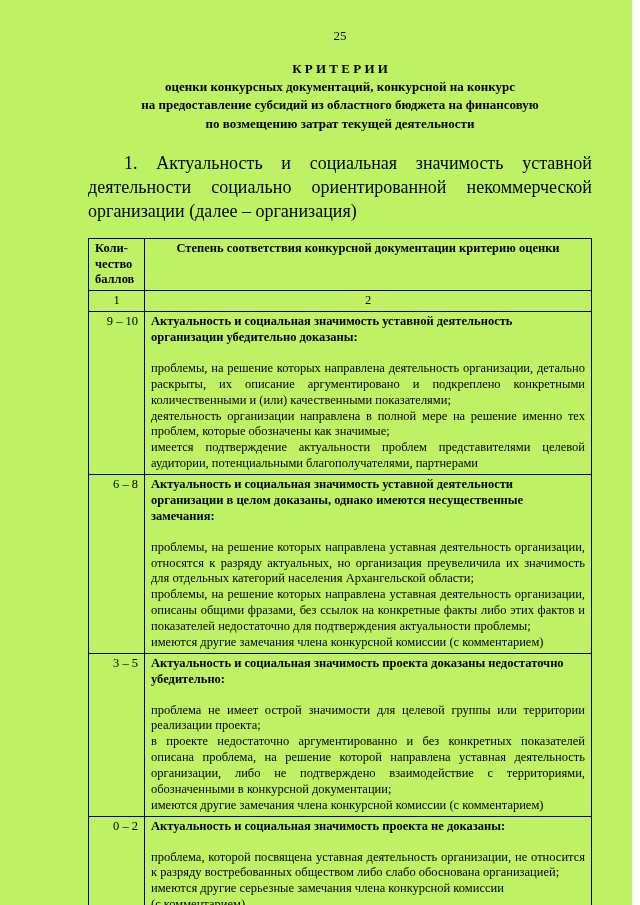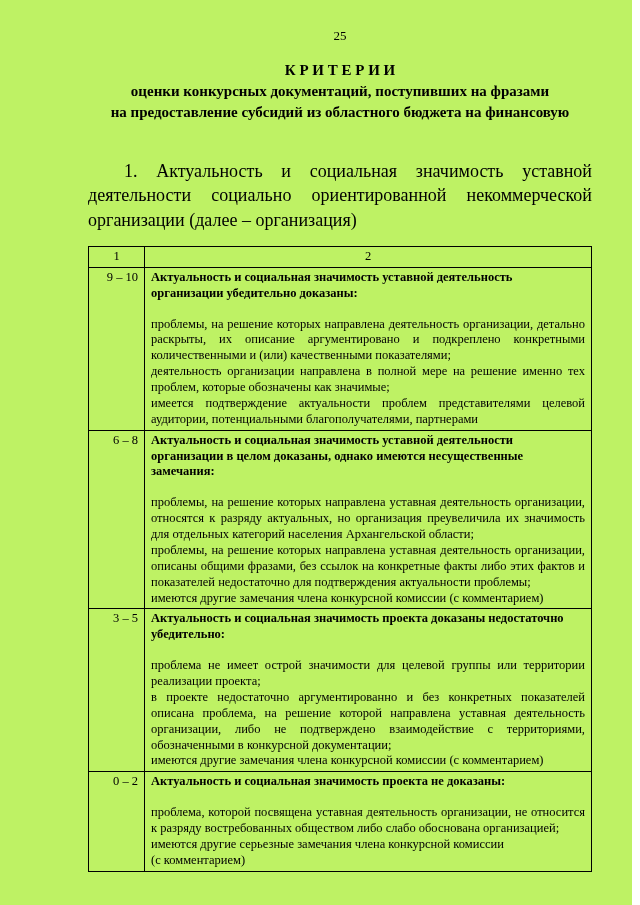--- a/index.html
+++ b/index.html
@@ -18,23 +18,23 @@
     overflow: hidden;
   }
   .page-number {
     text-align: center;
     font-size: 13px;
     margin-bottom: 16px;
   }
   .doc-title {
     text-align: center;
     font-weight: bold;
-    font-size: 15px;
+    font-size: 13px;
     line-height: 1.4;
-    margin-bottom: 36px;
+    margin-bottom: 18px;
   }
   .intro {
     font-size: 18px;
     line-height: 1.35;
     text-align: justify;
     text-indent: 36px;
     margin-bottom: 14px;
   }
   table.criteria {
     width: 100%;
@@ -80,32 +80,39 @@
 </style>
 </head>
 <body>
 
 <div class="page">
 
   <div class="page-number">25</div>
 
   <div class="doc-title">
     <div>К Р И Т Е Р И И</div>
-    <div>оценки конкурсных документаций, поступивших на фразами</div>
+    <div>оценки конкурсных документаций, конкурсной на конкурс</div>
     <div>на предоставление субсидий из областного бюджета на финансовую</div>
+    <div>по возмещению затрат текущей деятельности</div>
   </div>
 
   <div class="intro">1. Актуальность и социальная значимость уставной деятельности социально ориентированной некоммерческой организации (далее – организация)</div>
 
   <table class="criteria">
     <colgroup>
       <col class="score-col">
       <col>
     </colgroup>
     <thead>
+      <tr>
+        <th class="score-head">Коли-
+чество
+баллов</th>
+        <th class="criteria-head">Степень соответствия конкурсной документации критерию оценки</th>
+      </tr>
       <tr>
         <td class="colnum">1</td>
         <td class="colnum">2</td>
       </tr>
     </thead>
     <tbody>
       <tr>
         <td class="score-cell">9 – 10</td>
         <td>
           <div class="row-title">Актуальность и социальная значимость уставной деятельность организации убедительно доказаны:</div>

